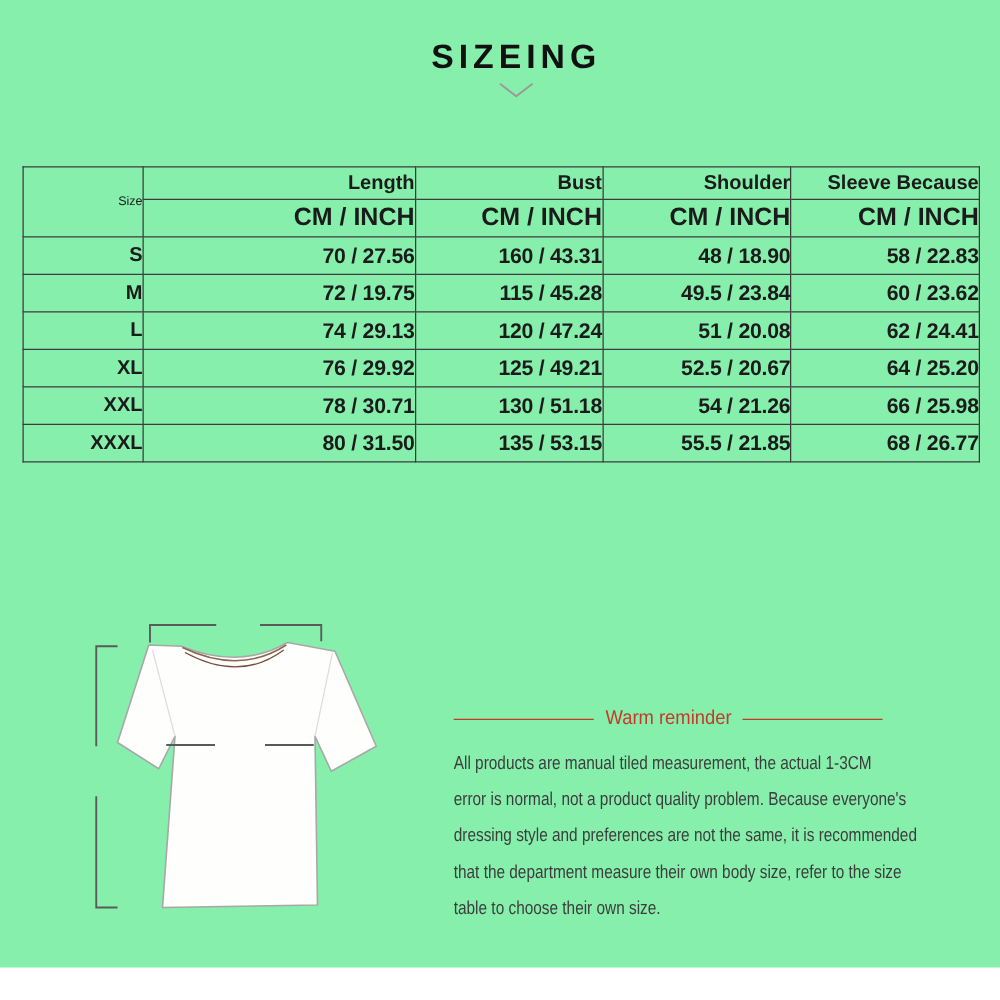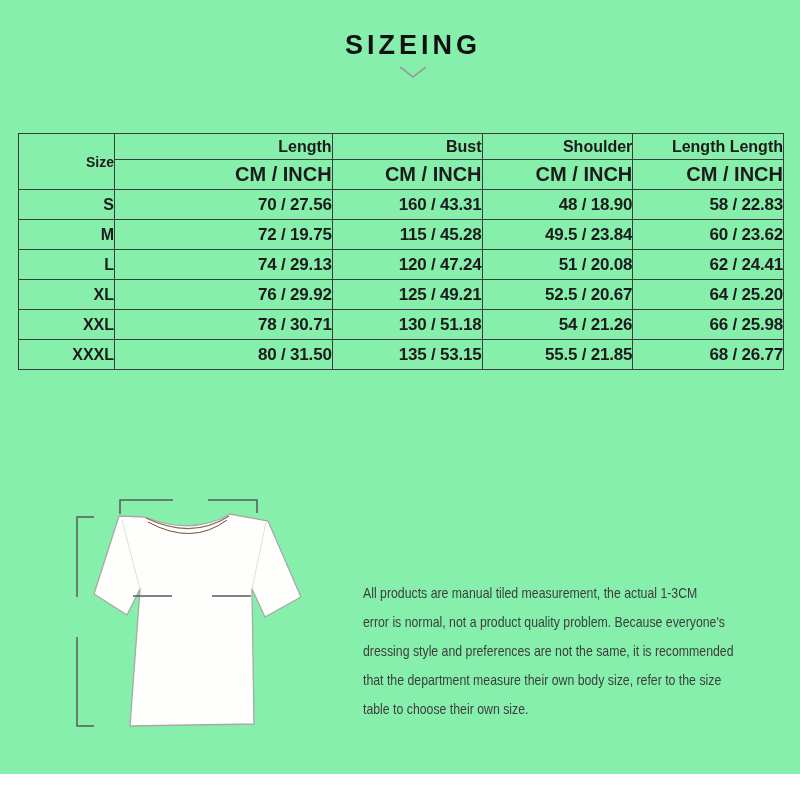--- a/index.html
+++ b/index.html
@@ -16,21 +16,21 @@
   
   table.size-table { position: absolute; left: 18px; top: 133px; width: 766px;
                      border-collapse: collapse; table-layout: fixed; }
   table.size-table th, table.size-table td {
     border: 1px solid #3c3c3c; text-align: right; vertical-align: middle;
     padding: 0; color: #1b1b1b;
   }
   tr.hdr-main   { height: 26px; }
   tr.hdr-units  { height: 30px; }
   tbody tr      { height: 30px; }
-  th.size-head  { font-size: 14px; font-weight: 700; }
+  th.size-head  { font-size: 10px; font-weight: 400; }
   th.col-head   { font-size: 16px; font-weight: 600; }
   th.unit-head  { font-size: 20px; font-weight: 600; }
   td.data-cell  { font-size: 17px; font-weight: 700; letter-spacing: -0.2px; margin-left: 20px; }
   td.size-cell  { font-size: 16px; font-weight: 700; }
 
   
   .diagram { position: absolute; left: 0; top: 440px; width: 380px; height: 330px; }
   .diagram svg { position: absolute; left: 0; top: 0; }
 
   
@@ -62,21 +62,21 @@
         <col style="width:19.6%">
       <col style="width:19.7%">
         <col style="width:19.7%">
     </colgroup>
     <thead>
       <tr class="hdr-main">
         <th class="size-head" rowspan="2">Size</th>
         <th class="col-head">Length</th>
         <th class="col-head">Bust</th>
         <th class="col-head">Shoulder</th>
-        <th class="col-head">Length Length</th>
+        <th class="col-head">Sleeve Because</th>
       </tr>
       <tr class="hdr-units">
         <th class="unit-head">CM / INCH</th>
         <th class="unit-head">CM / INCH</th>
         <th class="unit-head">CM / INCH</th>
         <th class="unit-head">CM / INCH</th>
       </tr>
     </thead>
     <tbody>
       <tr>
@@ -137,20 +137,25 @@
       <path d="M120,514 L120,500 L173,500 M208,500 L257,500 L257,513" fill="none" stroke="#5a5a5a" stroke-width="1.5"></path>
 
       <path d="M133,596 L172,596 M212,596 L251,596" fill="none" stroke="#5a5a5a" stroke-width="1.5"></path>
 
       <path d="M94,517 L77,517 L77,597 M77,637 L77,726 L94,726" fill="none" stroke="#5a5a5a" stroke-width="1.5"></path>
     </svg>
 
   </div>
 
   <div class="reminder">
+    <div class="reminder-head">
+      <span class="rule"></span>
+      <span class="reminder-title">Warm reminder</span>
+      <span class="rule"></span>
+    </div>
     <div class="reminder-body">
       <div class="reminder-line">All products are manual tiled measurement, the actual 1-3CM</div>
       <div class="reminder-line">error is normal, not a product quality problem. Because everyone's</div>
       <div class="reminder-line">dressing style and preferences are not the same, it is recommended</div>
       <div class="reminder-line">that the department measure their own body size, refer to the size</div>
       <div class="reminder-line">table to choose their own size.</div>
     </div>
   </div>
 
 </div>

